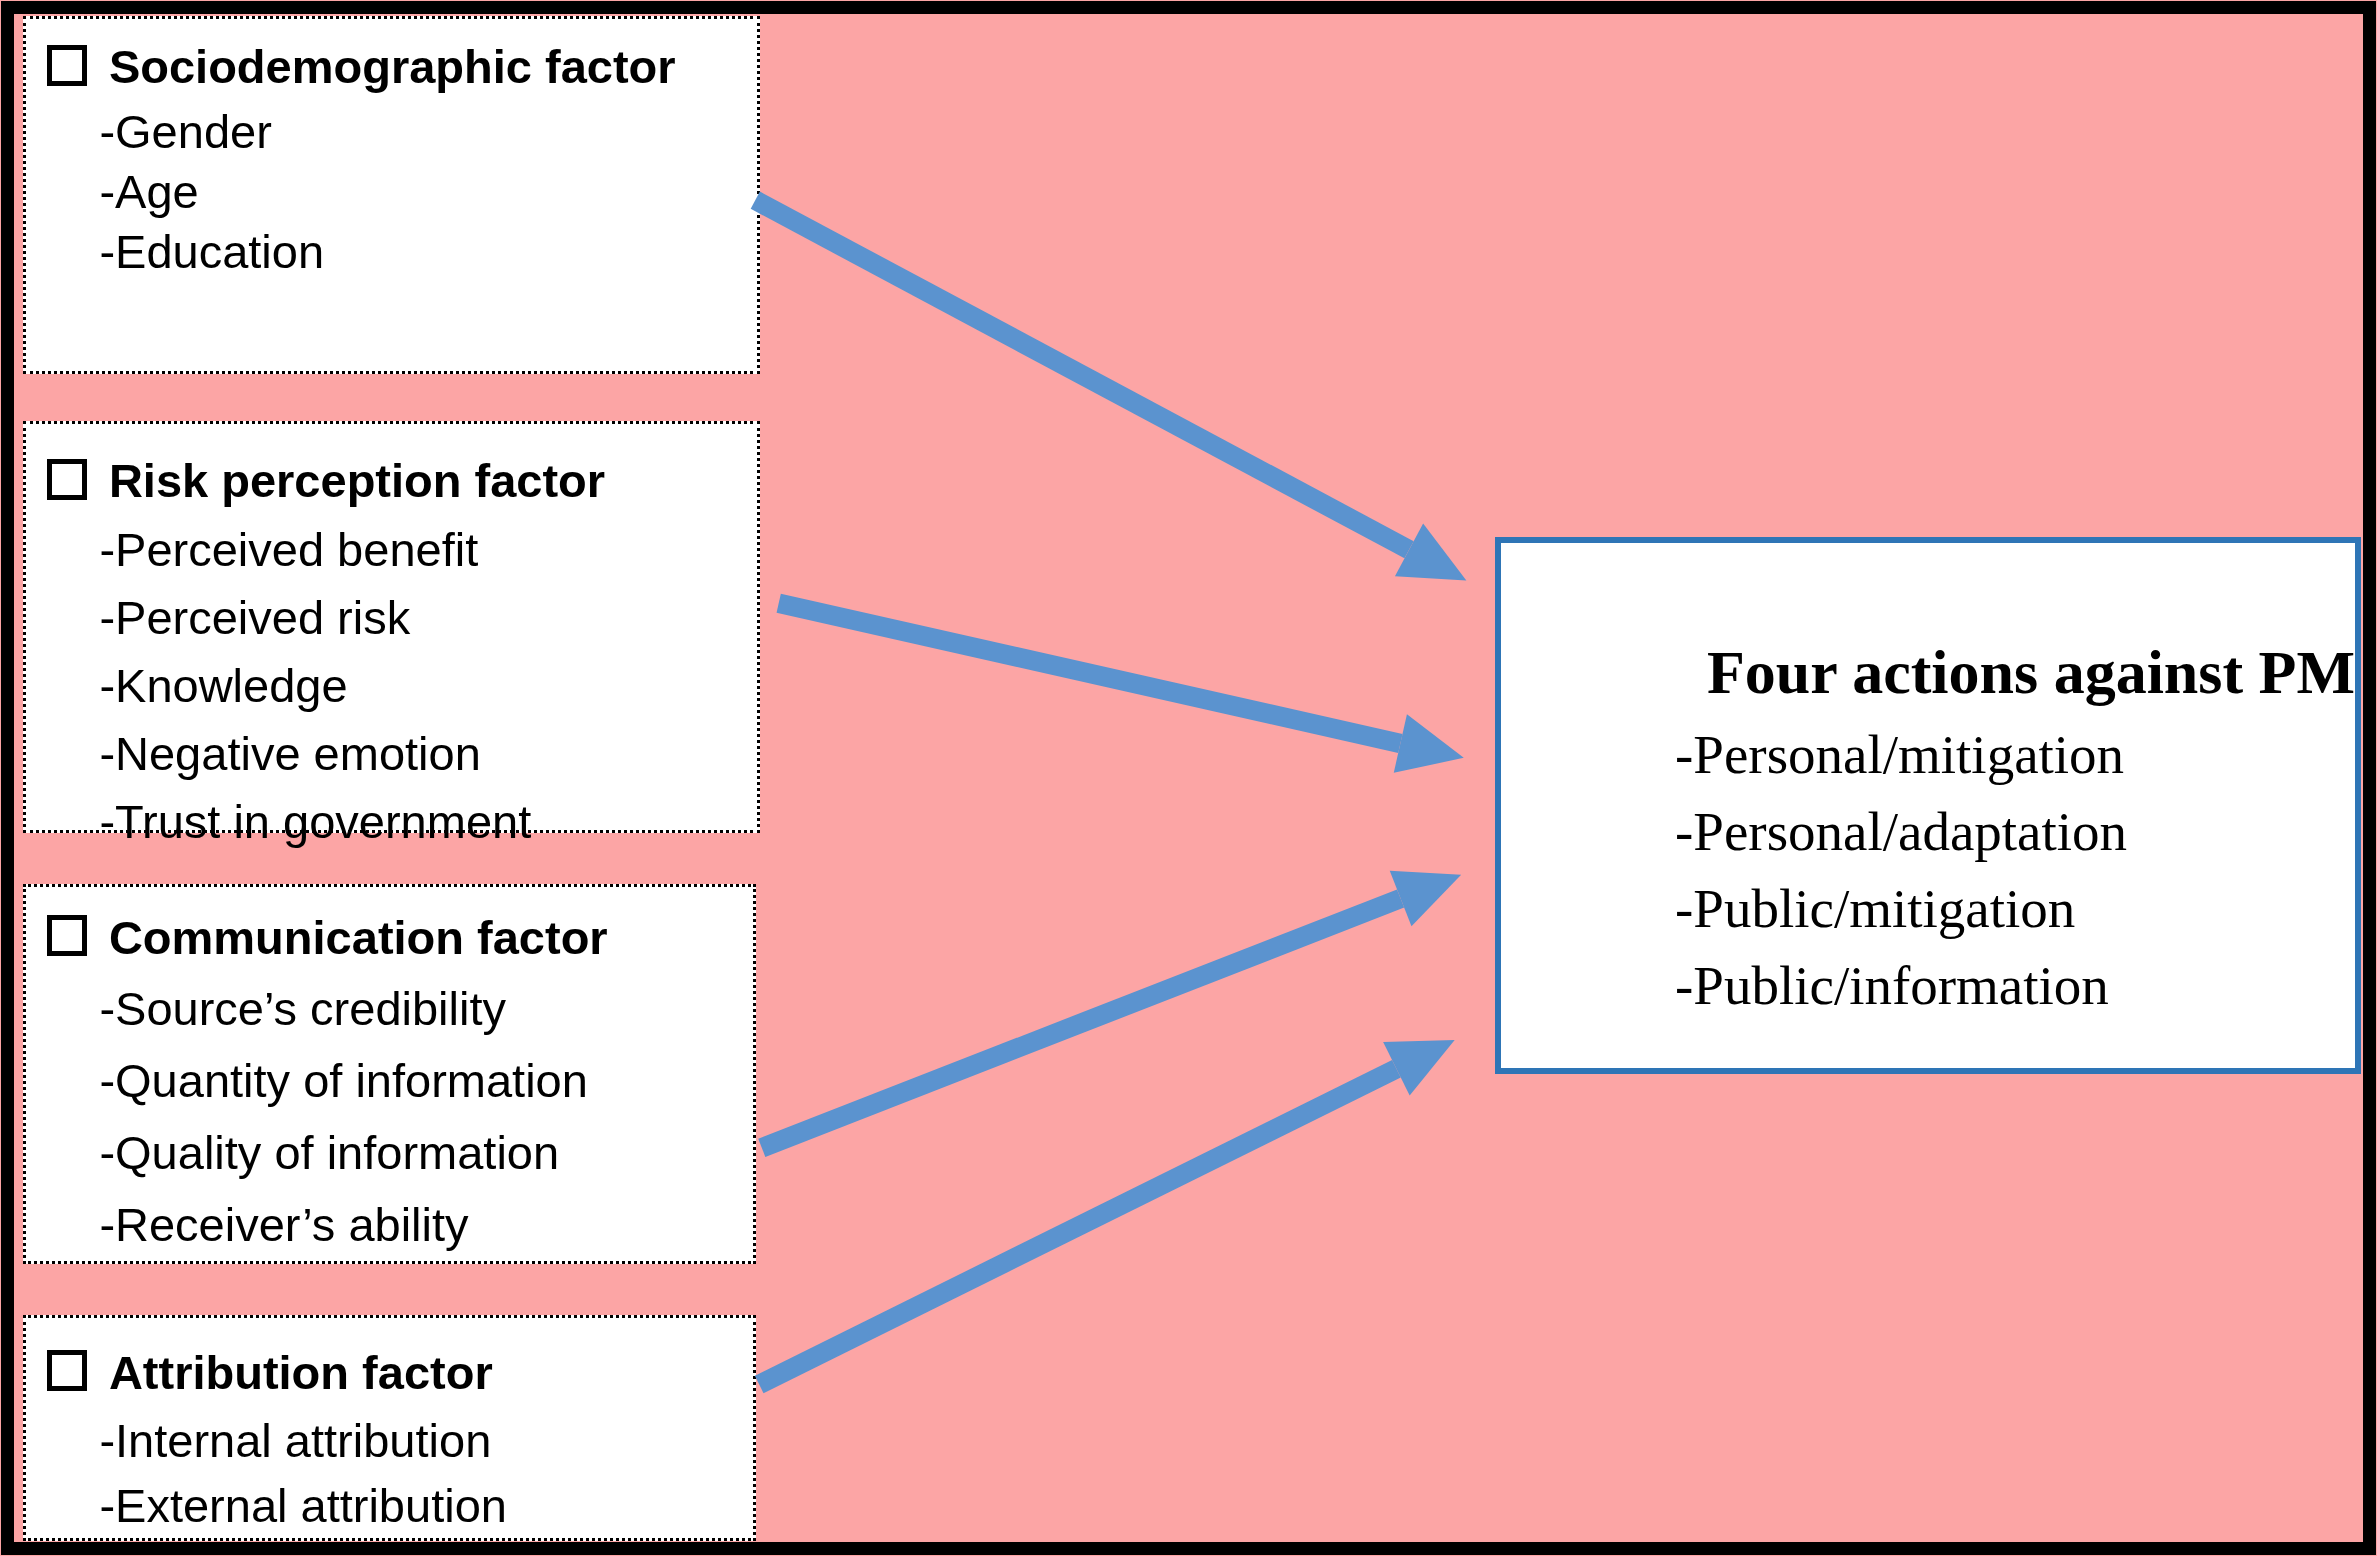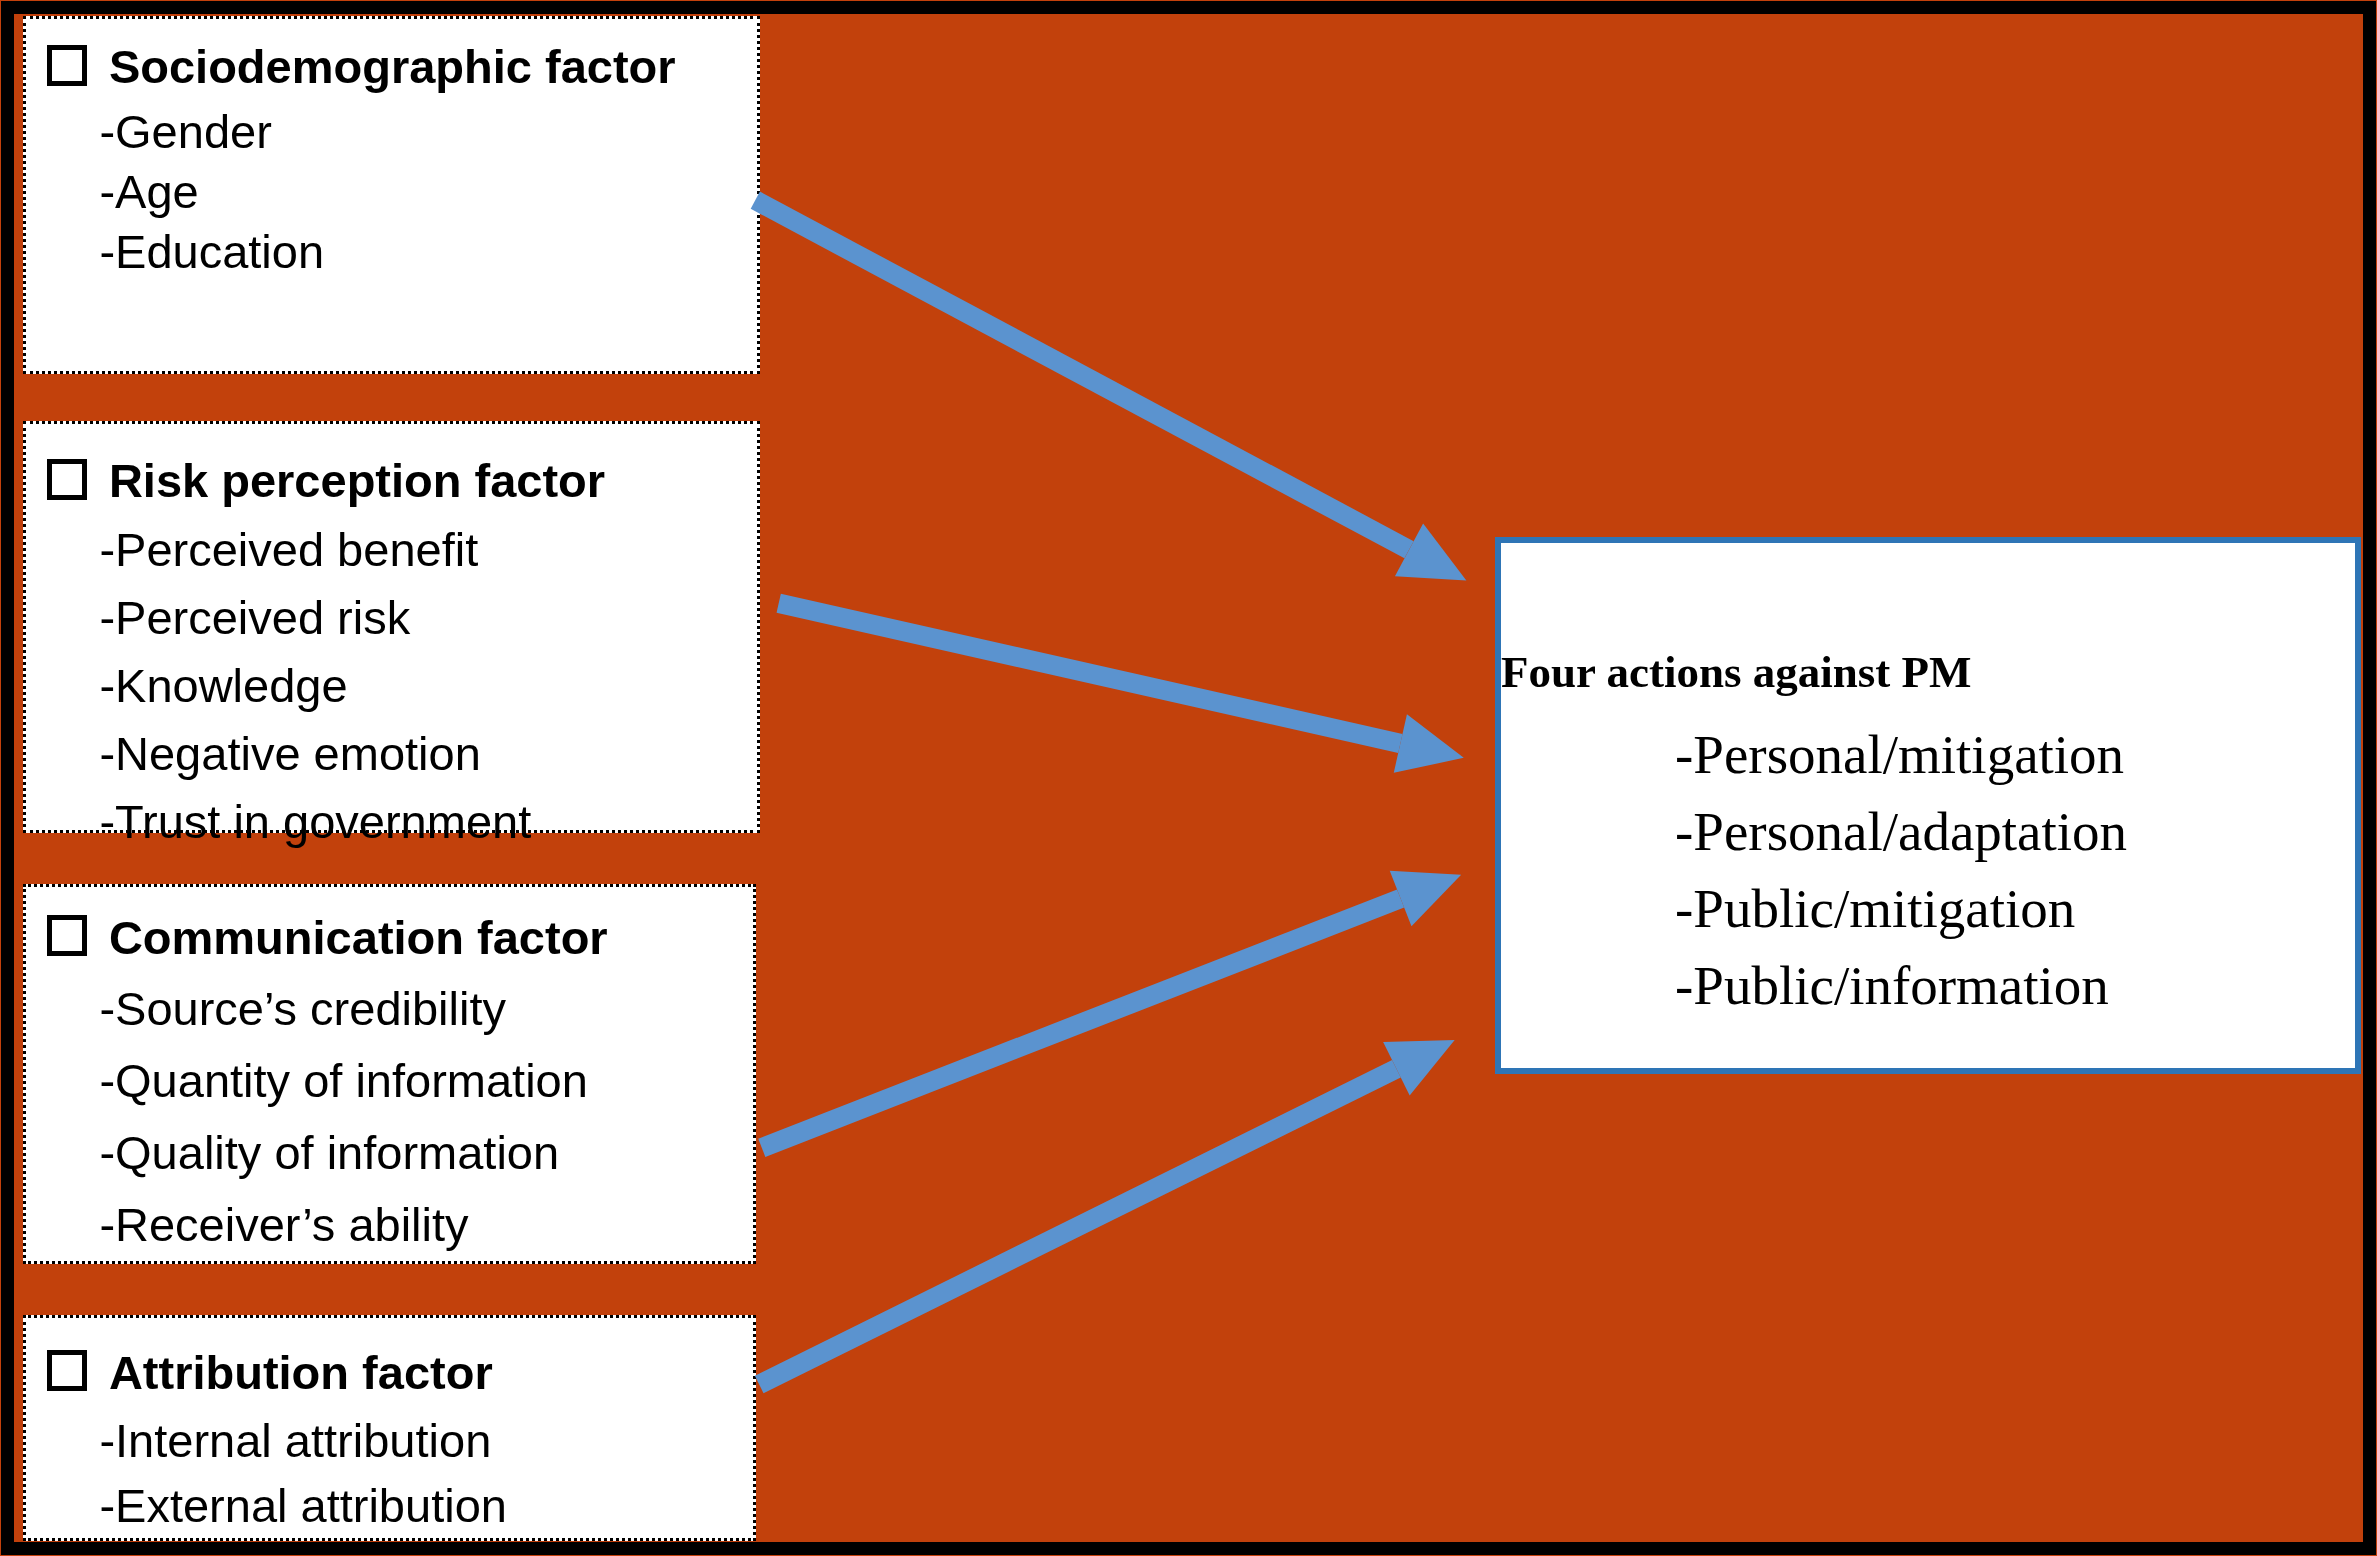--- a/index.html
+++ b/index.html
@@ -7,21 +7,21 @@
     padding: 0;
     background: #ffffff;
     width: 2377px;
     height: 1556px;
     overflow: hidden;
   }
   .stage {
     position: relative;
     width: 2377px;
     height: 1556px;
-    background: #c2410c;
+    background: #fca5a5;
     font-family: "Liberation Sans", "DejaVu Sans", sans-serif;
     color: #000000;
   }
   .frame {
     position: absolute;
     left: 1.3px; top: 1.3px;
     width: 2375px; height: 1554px;
     border: 13px solid #000000;
     box-sizing: border-box;
     pointer-events: none;
@@ -65,22 +65,22 @@
     position: absolute;
     left: 1495px; top: 537px;
     width: 866px; height: 537px;
     box-sizing: border-box;
     border: 6.5px solid #2e75b6;
     background: #ffffff;
     font-family: "Liberation Serif", "DejaVu Serif", serif;
     padding-top: 94px;
   }
   .outcome-title {
-    text-align: left;
-    font-size: 45px;
+    text-align: right;
+    font-size: 62px;
     font-weight: 700;
     line-height: 70px;
     white-space: nowrap;
   }
   .outcome-items {
     margin-top: 9px;
     padding-left: 174px;
   }
   .outcome-items div {
     font-size: 55px;

